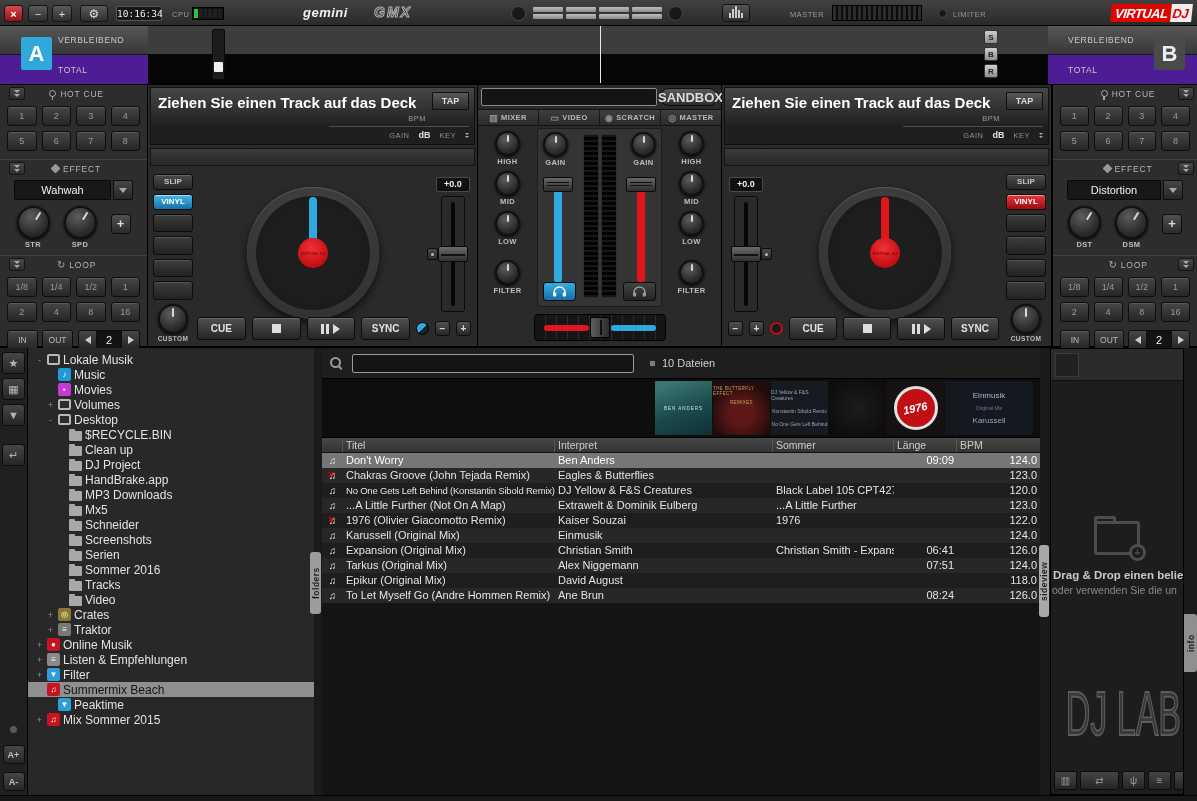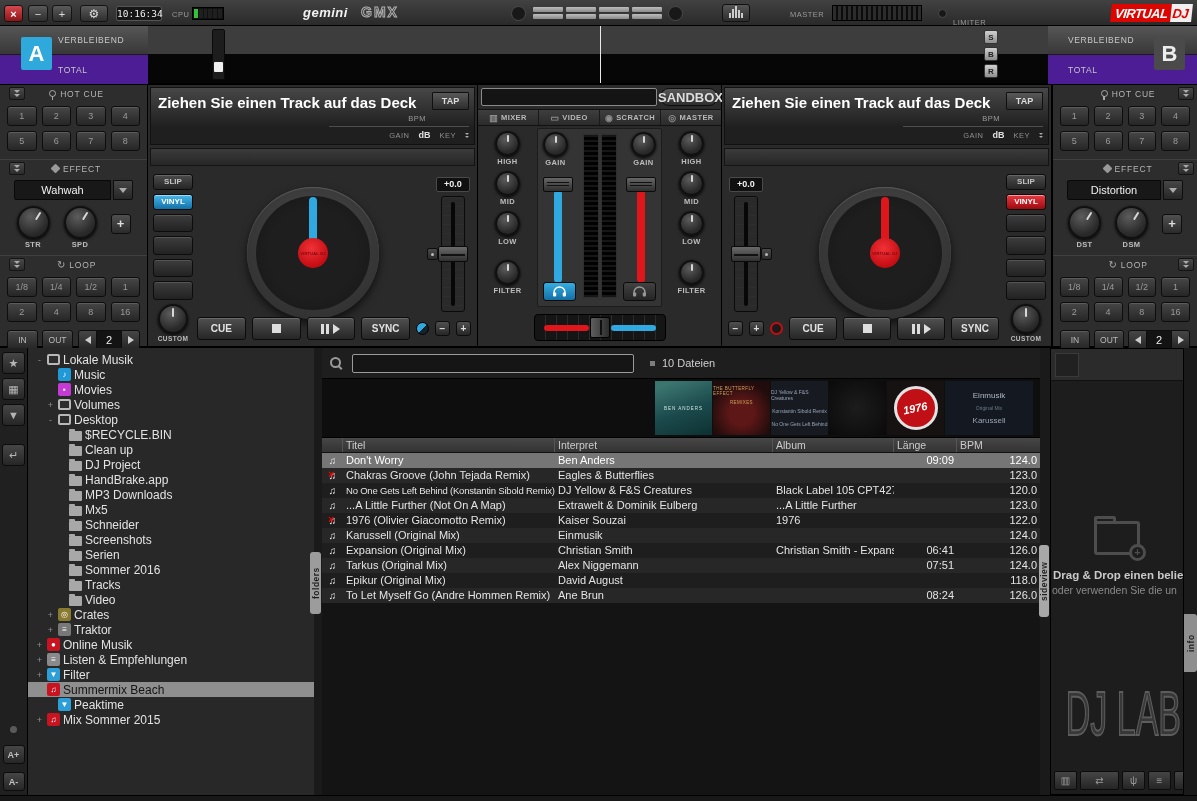--- a/index.html
+++ b/index.html
@@ -12,31 +12,31 @@
   .tb-close{left:4px;width:19px;background:linear-gradient(#d4494f,#8f1418);color:#fff;font-weight:bold;}
   .tb-min{left:28px;width:20px;}
   .tb-max{left:52px;width:20px;}
   .tb-gear{left:80px;width:28px;font-size:12px;}
   .tb-time{position:absolute;left:116px;top:6px;width:46px;height:15px;background:#161616;border:1px solid #555;border-radius:2px;color:#eee;font-size:9.5px;font-family:"DejaVu Sans Mono",monospace;text-align:center;line-height:13px;}
   .tb-cpulbl{position:absolute;left:172px;top:10px;font-size:7.5px;color:#999;letter-spacing:.5px;}
   .cpu-meter{position:absolute;left:192px;top:7px;width:32px;height:13px;background:#101010;border:1px solid #000;display:flex;gap:1px;padding:1px;}
   .cpu-meter i{width:4px;height:100%;background:#1f1f1f;}
   .cpu-meter i.on{background:#35c23a;}
   .brand-gemini{position:absolute;left:303px;top:5px;color:#f2f2f2;font-size:13px;font-weight:bold;font-style:italic;letter-spacing:.5px;}
-  .brand-gmx{position:absolute;left:361px;top:4px;font-size:14px;font-weight:bold;letter-spacing:2px;color:#3a3a3a;-webkit-text-stroke:1px #b0b0b0;}
+  .brand-gmx{position:absolute;left:374px;top:4px;font-size:14px;font-weight:bold;font-style:italic;letter-spacing:2px;color:#3a3a3a;-webkit-text-stroke:1px #b0b0b0;}
   .tb-circle{position:absolute;top:6px;width:15px;height:15px;border-radius:50%;background:#181818;border:1px solid #4a4a4a;}
   .layout-btn{position:absolute;top:5px;width:30px;height:16px;background:transparent;border:0;display:flex;flex-direction:column;gap:2px;justify-content:center;}
   .layout-btn i{height:5px;background:linear-gradient(#bdbdbd,#8a8a8a);border-radius:1px;}
   .tb-wavebtn{position:absolute;left:722px;top:4px;width:28px;height:18px;background:linear-gradient(#555,#2d2d2d);border:1px solid #111;border-radius:3px;display:flex;align-items:flex-end;justify-content:center;gap:1px;padding:3px 4px;}
   .tb-wavebtn i{width:2px;background:#ccc;}
   .tb-masterlbl{position:absolute;left:790px;top:10px;font-size:7.5px;color:#999;letter-spacing:.5px;}
   .master-meter{position:absolute;left:832px;top:5px;width:90px;height:16px;background:#0c0c0c;border:1px solid #000;
     background-image:repeating-linear-gradient(90deg,#2c2c2c 0 3px,#0c0c0c 3px 5px),linear-gradient(#0000 0 7px,#0c0c0c 7px 9px,#0000 9px);}
   .limiter-dot{position:absolute;left:938px;top:9px;width:9px;height:9px;border-radius:50%;background:#181818;border:1px solid #4a4a4a;}
-  .tb-limiterlbl{position:absolute;left:953px;top:18px;font-size:7.5px;color:#999;letter-spacing:.5px;}
+  .tb-limiterlbl{position:absolute;left:953px;top:10px;font-size:7.5px;color:#999;letter-spacing:.5px;}
   .vdj-logo{position:absolute;right:5px;top:4px;display:flex;height:18px;transform:skewX(-6deg);}
   .vdj-virtual{background:#dd0500;color:#fff;font-size:13px;font-weight:bold;font-style:italic;padding:2px 3px 0 4px;letter-spacing:-.5px;}
   .vdj-dj{background:#f0f0f0;color:#dd0500;font-size:13px;font-weight:bold;font-style:italic;padding:2px 4px 0 2px;letter-spacing:-.5px;}
 
   
   .wavestrip{position:relative;height:59px;background:#000;border-bottom:2px solid #000;}
   .wd-info{position:absolute;top:0;bottom:0;width:148px;}
   .wd-info.left{left:0;}
   .wd-info.right{left:1048px;width:149px;}
   .wd-row-top{height:29px;background:linear-gradient(#565656,#383838);border-bottom:1px solid #1a1a1a;display:flex;align-items:center;}
@@ -950,21 +950,21 @@
           <div class="cover cover-text-lg wide">
             <div class="cl cl0">Einmusik</div>
             <div class="cl cl1">Original Mix</div>
             <div class="cl cl2">Karussell</div>
           </div>
         </div>
       <div class="thead" id="thead">
           <span class="hc"></span>
           <span class="hc">Titel</span>
           <span class="hc">Interpret</span>
-          <span class="hc">Album</span>
+          <span class="hc">Sommer</span>
           <span class="hc">Länge</span>
           <span class="hc">BPM</span>
         </div>
       <div class="tbody" id="tbody">
           <div class="trow sel">
             <span class="notecell">♫</span>
             <span class="c c-title">Don't Worry</span>
             <span class="c c-artist">Ben Anders</span>
             <span class="c c-album"></span>
             <span class="c c-len">09:09</span>

